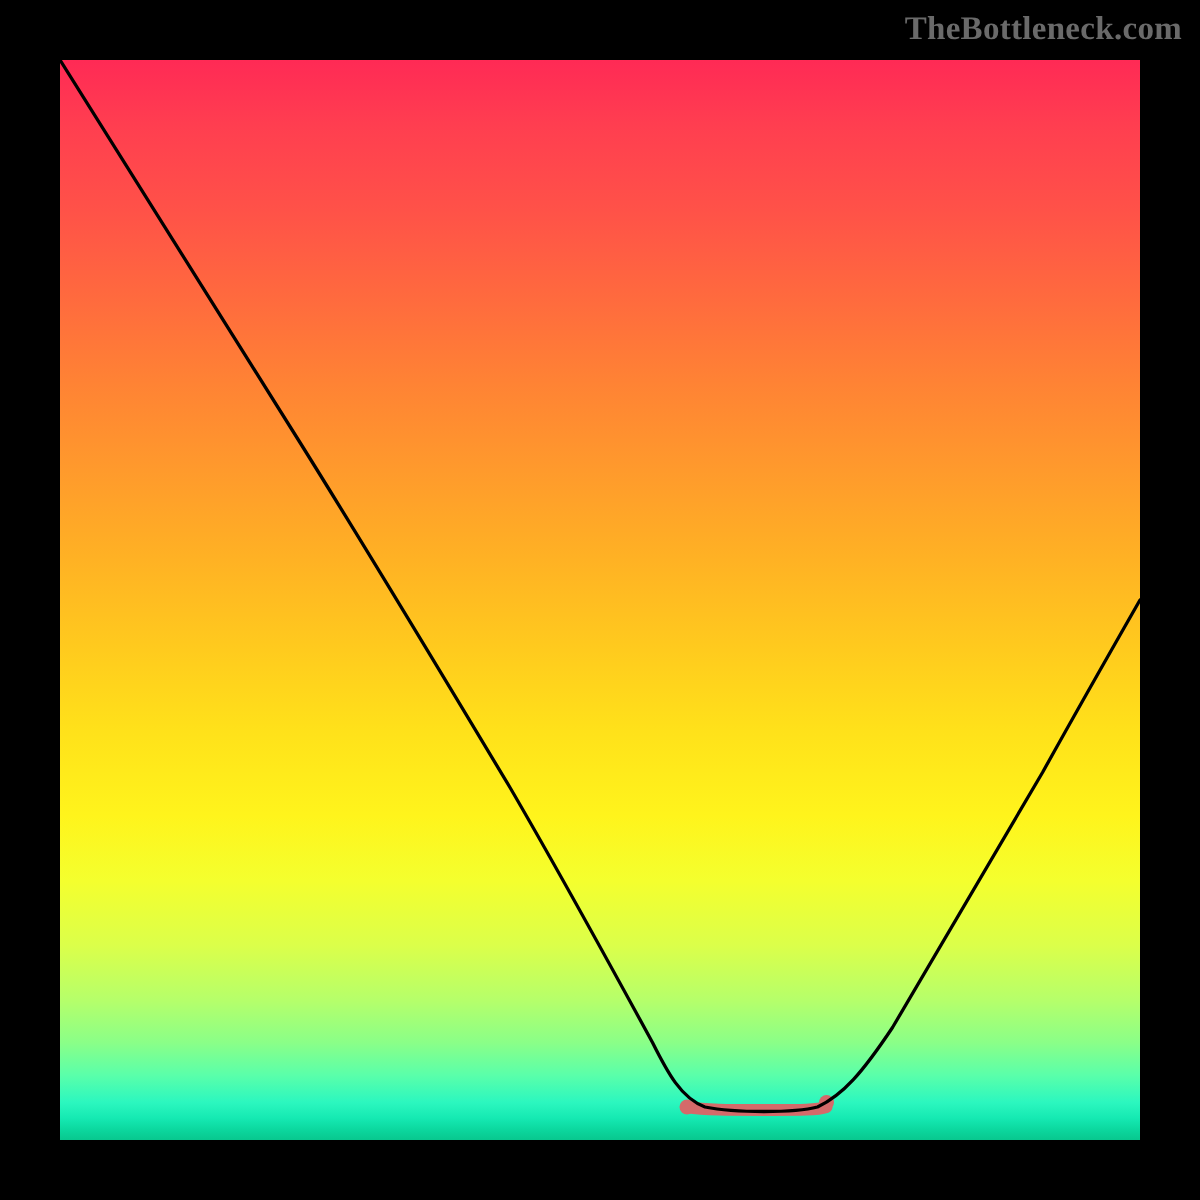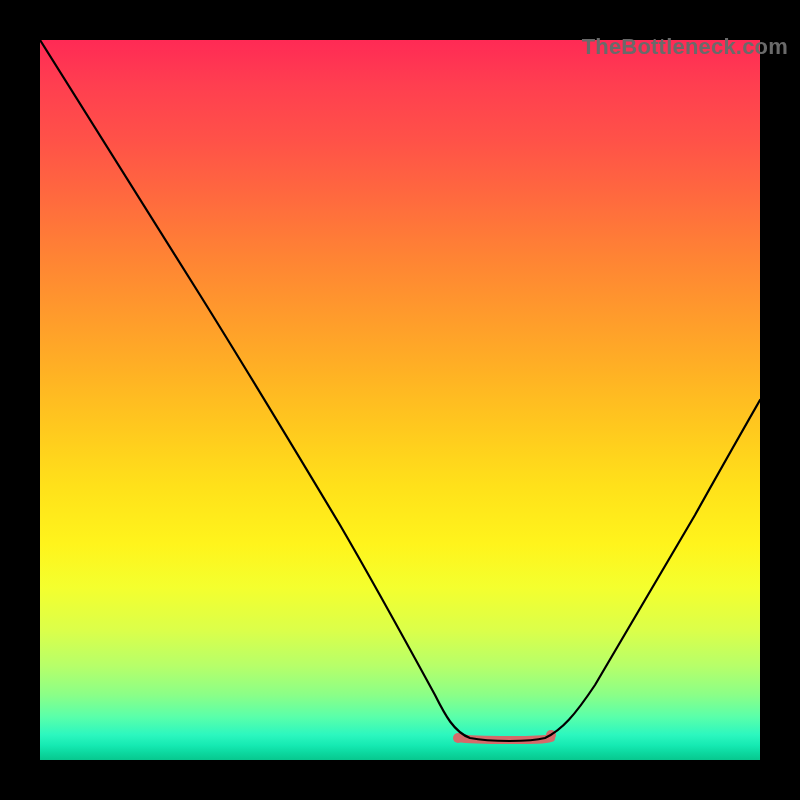--- a/index.html
+++ b/index.html
@@ -2,27 +2,26 @@
 <html><head>
 <meta charset="utf-8">
 <style>
   * { margin: 0; padding: 0; box-sizing: border-box; }
   html, body { width: 800px; height: 800px; overflow: hidden; background: #000; }
   .wrap { position: relative; width: 800px; height: 800px; background: #000; }
   .attribution {
     position: absolute;
     top: 6px;
     right: 12px;
-    font-family: Liberation Sans, sans-serif;
+    font-family: Liberation Serif, serif;
     font-size: 22px;
     font-weight: 600;
     color: #6a6a6a;
     letter-spacing: 0.2px;
     z-index: 10;
-    margin-top: 28px;
   }
   .plot {
     position: absolute;
     left: 40px;
     top: 40px;
     width: 720px;
     height: 720px;
   }
   .gradient {
     position: absolute;

